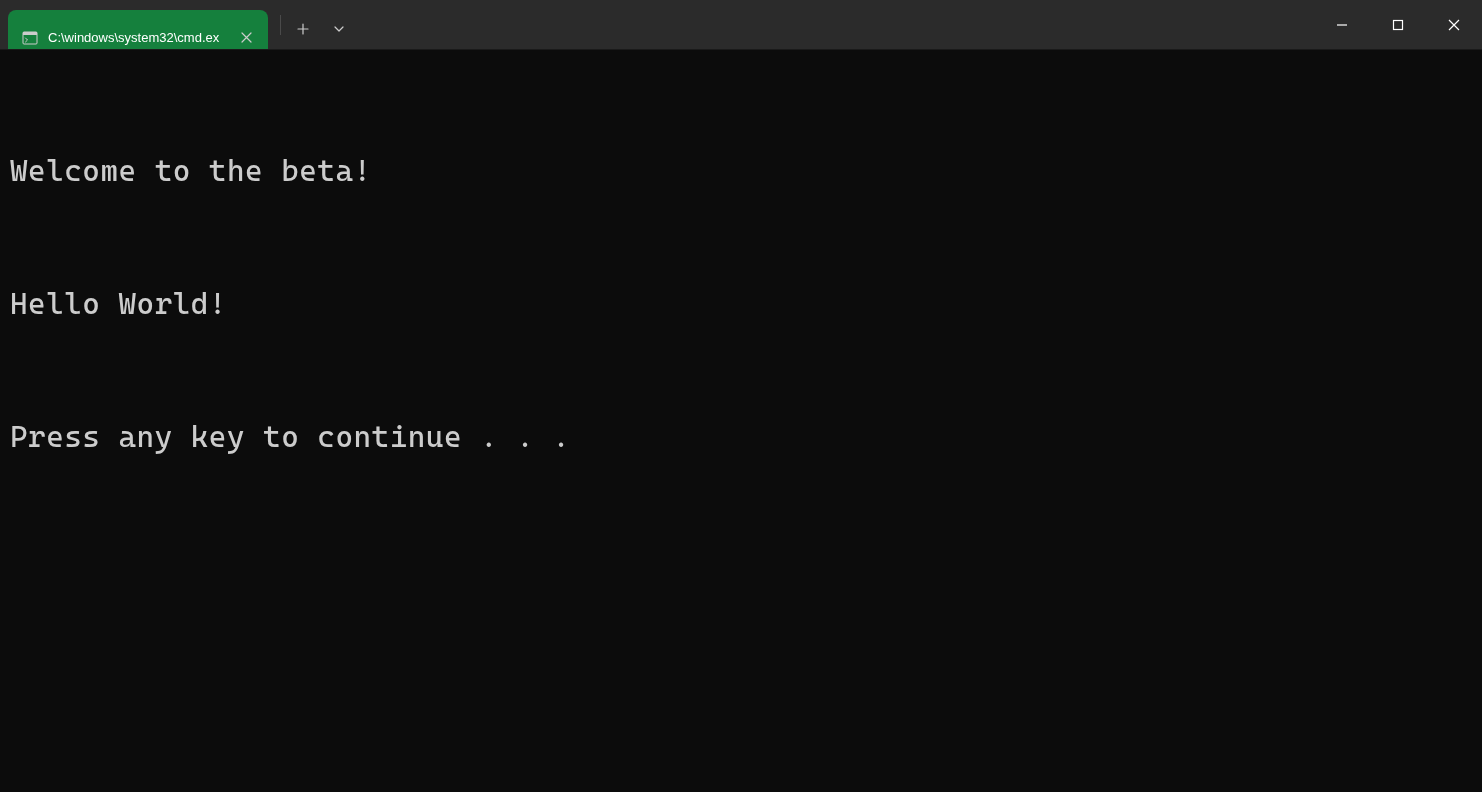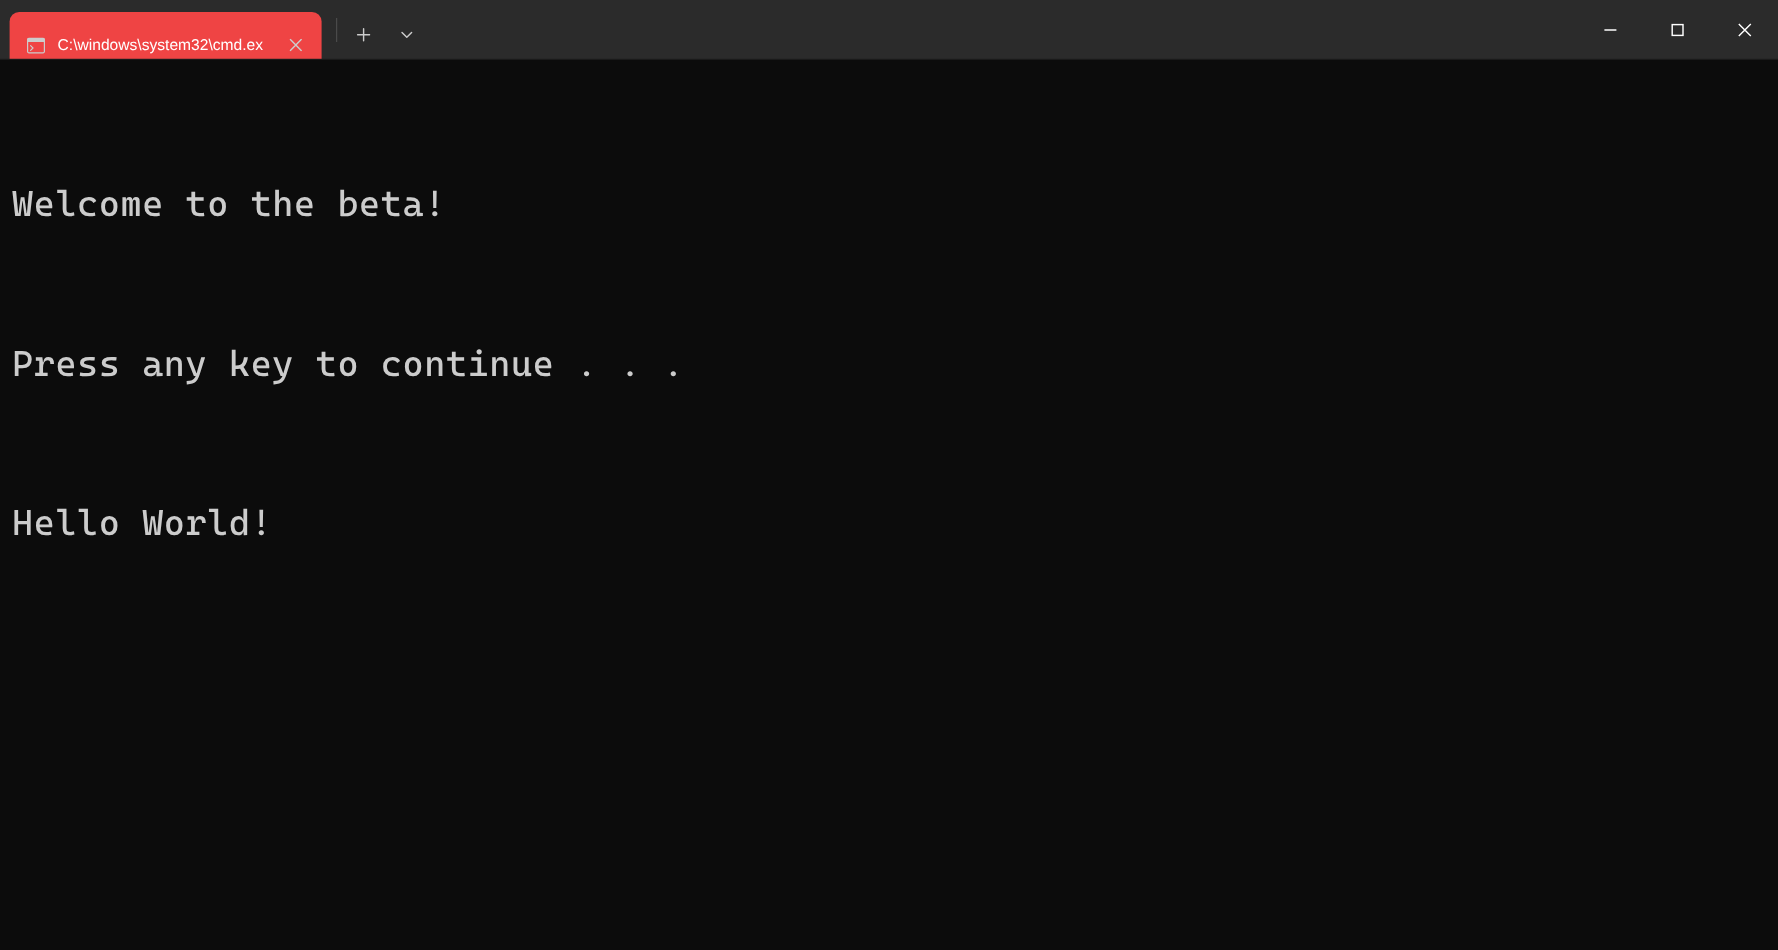--- a/index.html
+++ b/index.html
@@ -23,21 +23,21 @@
       justify-content: space-between;
       border-bottom: 1px solid #1a1a1a;
     }
     .titlebar-left {
       display: flex;
       align-items: stretch;
     }
     .tab {
       display: flex;
       align-items: center;
-      background: #ef4444;
+      background: #15803d;
       padding: 16px 12px 0 14px;
       min-width: 260px;
       gap: 10px;
       border-top-left-radius: 8px;
       border-top-right-radius: 8px;
       margin-top: 10px;
       margin-left: 8px;
       position: relative;
     }
     .tab-icon {
@@ -166,15 +166,15 @@
     <div class="win-btn">
       <svg width="12" height="12" viewBox="0 0 12 12">
         <path d="M1 1 L11 11 M11 1 L1 11" stroke="#ffffff" stroke-width="1.2"></path>
       </svg>
     </div>
   </div>
 </div>
 
 <div class="terminal-content">
   <span class="terminal-line">Welcome to the beta!</span>
+  <span class="terminal-line">Hello World!</span>
   <span class="terminal-line">Press any key to continue . . .</span>
-  <span class="terminal-line">Hello World!</span>
 </div>
 
 </body></html>

